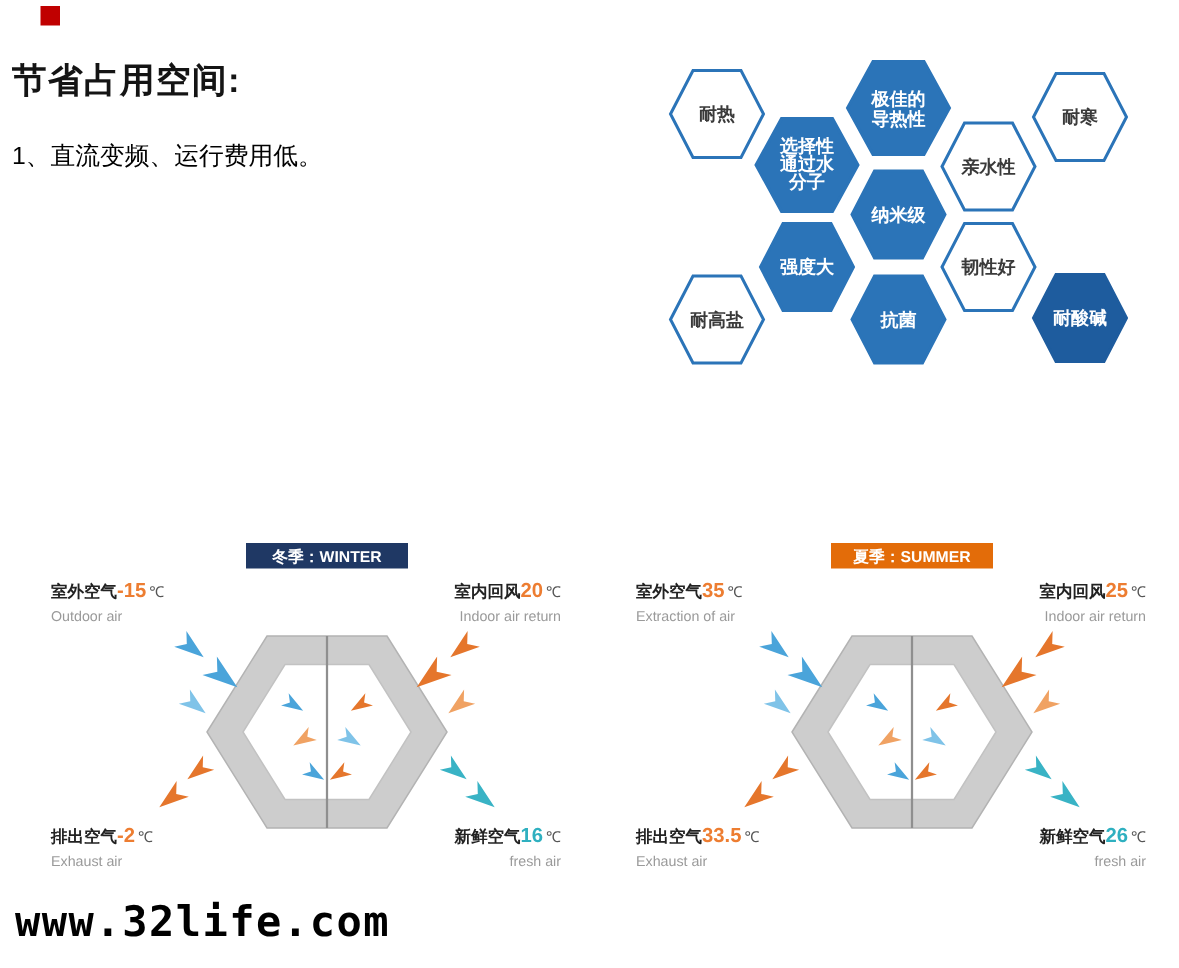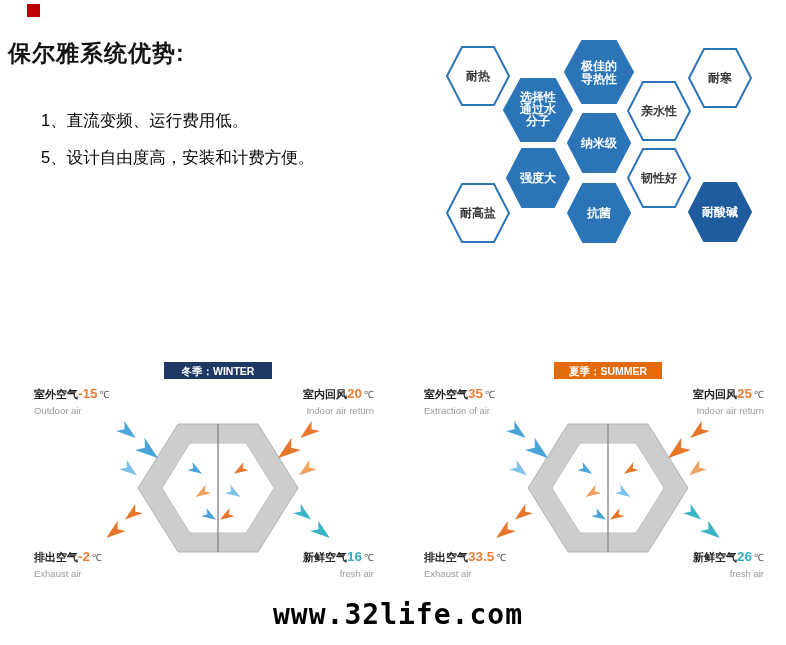--- a/index.html
+++ b/index.html
@@ -3,21 +3,21 @@
 <meta charset="utf-8">
 <style>
   html,body{margin:0;padding:0;background:#fff;}
   .page{position:relative;width:786px;height:645px;background:#ffffff;overflow:hidden;
         font-family:"Liberation Sans",sans-serif;color:#111;}
 
   .red-sq{position:absolute;left:27px;top:4px;width:13px;height:13px;background:#c00000;}
 
   .title{position:absolute;left:8px;top:38px;font-size:23px;font-weight:bold;color:#141414;letter-spacing:1px;white-space:nowrap;}
 
-  .adv-list{position:absolute;left:8px;top:102px;font-size:16.5px;color:#000;margin-left:33px;}
+  .adv-list{position:absolute;left:8px;top:86px;font-size:16.5px;color:#000;}
   .adv-list .adv-item{height:37px;line-height:37px;white-space:nowrap;}
 
   .hex-svg{position:absolute;left:438px;top:28px;}
   .hex{stroke-width:2;}
   .hex.filled{fill:#2b74b8;stroke:#2b74b8;}
   .hex.filled.dark{fill:#1e5c9e;stroke:#1e5c9e;}
   .hex.outline{fill:#ffffff;stroke:#2b74b8;}
   .hex-label{font-weight:bold;text-anchor:middle;font-size:12px;font-family:"Liberation Sans",sans-serif;}
   .hex-label.on-blue{fill:#ffffff;}
   .hex-label.on-white{fill:#3a3a3a;}
@@ -35,36 +35,35 @@
   .ring-outer{fill:#cdcdcd;stroke:#b3b3b3;stroke-width:1;}
   .ring-inner{fill:#ffffff;stroke:#c2c2c2;stroke-width:1;}
   .divider{stroke:#8f8f8f;stroke-width:1.5;}
 
   .arr-blue{fill:#4aa4da;}
   .arr-blue2{fill:#7fc3e8;}
   .arr-orange{fill:#e5762c;}
   .arr-orange2{fill:#f0a263;}
   .arr-teal{fill:#39b3c5;}
 
-  .footer{position:absolute;left:0;right:0;top:598px;text-align:center;
+  .footer{position:absolute;left:0;right:0;top:598px;text-align:left;
           font-family:"DejaVu Sans Mono",monospace;font-size:28px;font-weight:bold;
           letter-spacing:1px;color:#000;margin-left:10px;}
 </style>
 </head>
 <body>
 
 <div class="page">
 
   <div class="red-sq"></div>
 
-  <div class="title">保尔雅系统优势:</div>
+  <div class="title">节省占用空间:</div>
 
   <div class="adv-list">
     <div class="adv-item">1、直流变频、运行费用低。</div>
-    <div class="adv-item">5、设计自由度高，安装和计费方便。</div>
   </div>
 
   <svg class="hex-svg" width="330" height="235" viewBox="0 0 330 235">
 
     <g transform="translate(40,48)">
       <polygon points="-31,0 -16,-29 16,-29 31,0 16,29 -16,29" class="hex outline"></polygon>
       <text class="hex-label on-white"><tspan x="0" y="4">耐热</tspan></text>
     </g>
 
     <g transform="translate(161,44)">

